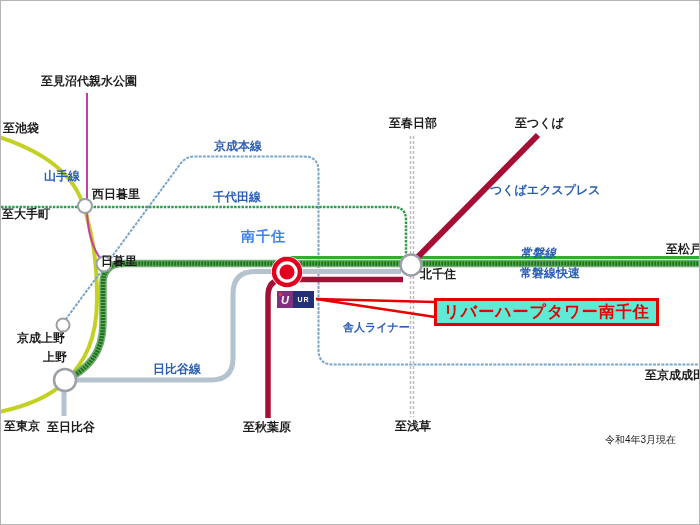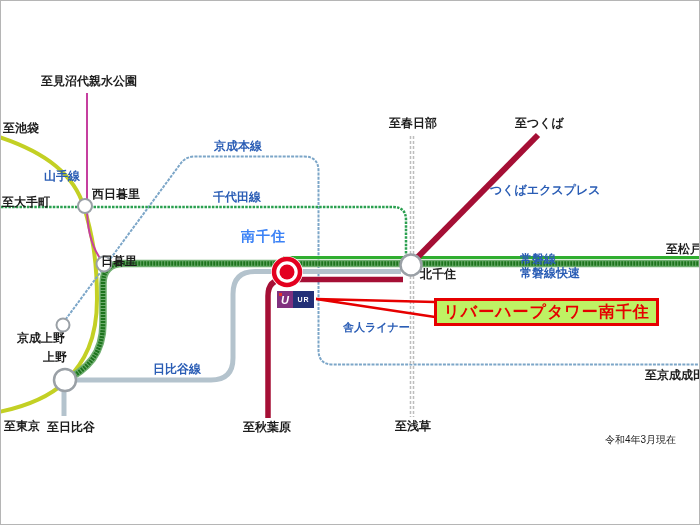--- a/index.html
+++ b/index.html
@@ -12,21 +12,21 @@
   .lbl{position:absolute;white-space:nowrap;line-height:1.1;}
   .black{color:#1c1c1c;font-size:12px;font-weight:bold;}
   .blue{color:#2a5db5;font-size:12px;font-weight:bold;}
   .small{font-size:10px;font-weight:normal;}
   .station-title{
     position:absolute;left:240px;top:227px;color:#3b82f6;
     font-size:14px;font-weight:bold;letter-spacing:1px;
   }
   .callout-box{
     position:absolute;left:433px;top:297px;width:225px;height:28px;
-    background:#bef264;border:3px solid #e60000;box-sizing:border-box;
+    background:#5eead4;border:3px solid #e60000;box-sizing:border-box;
     display:flex;align-items:center;justify-content:center;
     color:#e60000;font-size:16px;font-weight:bold;letter-spacing:1px;
   }
   .ur-badge{
     position:absolute;left:276px;top:290px;width:37px;height:17px;
     display:flex;box-sizing:border-box;
   }
   .ur-badge .u-cell{
     width:16px;height:17px;background:#80307e;color:#ffffff;
     font-size:11px;font-weight:bold;font-style:italic;
@@ -92,39 +92,39 @@
   <div class="ur-badge">
     <span class="u-cell">
       <span class="dot"></span>
       <span>U</span>
     </span>
     <span class="ur-cell">UR</span>
   </div>
 
   <div class="lbl black" style="left:40px;top:74px;">至見沼代親水公園</div>
   <div class="lbl black" style="left:2px;top:121px;">至池袋</div>
-  <div class="lbl black" style="left:1px;top:195px;">至大手町</div>
+  <div class="lbl black" style="left:1px;top:207px;">至大手町</div>
   <div class="lbl black" style="left:3px;top:419px;">至東京</div>
   <div class="lbl black" style="left:46px;top:420px;">至日比谷</div>
   <div class="lbl black" style="left:242px;top:420px;">至秋葉原</div>
   <div class="lbl black" style="left:394px;top:419px;">至浅草</div>
   <div class="lbl black" style="left:388px;top:116px;">至春日部</div>
   <div class="lbl black" style="left:514px;top:116px;">至つくば</div>
   <div class="lbl black" style="left:665px;top:242px;">至松戸</div>
   <div class="lbl black" style="left:644px;top:368px;">至京成成田</div>
 
   <div class="lbl black" style="left:91px;top:187px;">西日暮里</div>
   <div class="lbl black" style="left:56px;top:254px;margin-left:44px;">日暮里</div>
   <div class="lbl black" style="left:16px;top:331px;">京成上野</div>
   <div class="lbl black" style="left:42px;top:350px;">上野</div>
   <div class="lbl black" style="left:419px;top:267px;">北千住</div>
 
   <div class="lbl blue" style="left:17px;top:169px;padding-left:26px;">山手線</div>
   <div class="lbl blue" style="left:213px;top:139px;">京成本線</div>
   <div class="lbl blue" style="left:212px;top:190px;">千代田線</div>
   <div class="lbl blue" style="left:489px;top:183px;">つくばエクスプレス</div>
-  <div class="lbl blue" style="left:519px;top:252px;">常磐線</div>
+  <div class="lbl blue" style="left:519px;top:246px;font-style:italic;">常磐線</div>
   <div class="lbl blue" style="left:519px;top:266px;">常磐線快速</div>
   <div class="lbl blue" style="left:342px;top:320px;font-size:11px;">舎人ライナー</div>
   <div class="lbl blue" style="left:152px;top:362px;">日比谷線</div>
 
   <div class="lbl black small" style="left:604px;top:433px;">令和4年3月現在</div>
 </div>
 
 </body></html>

